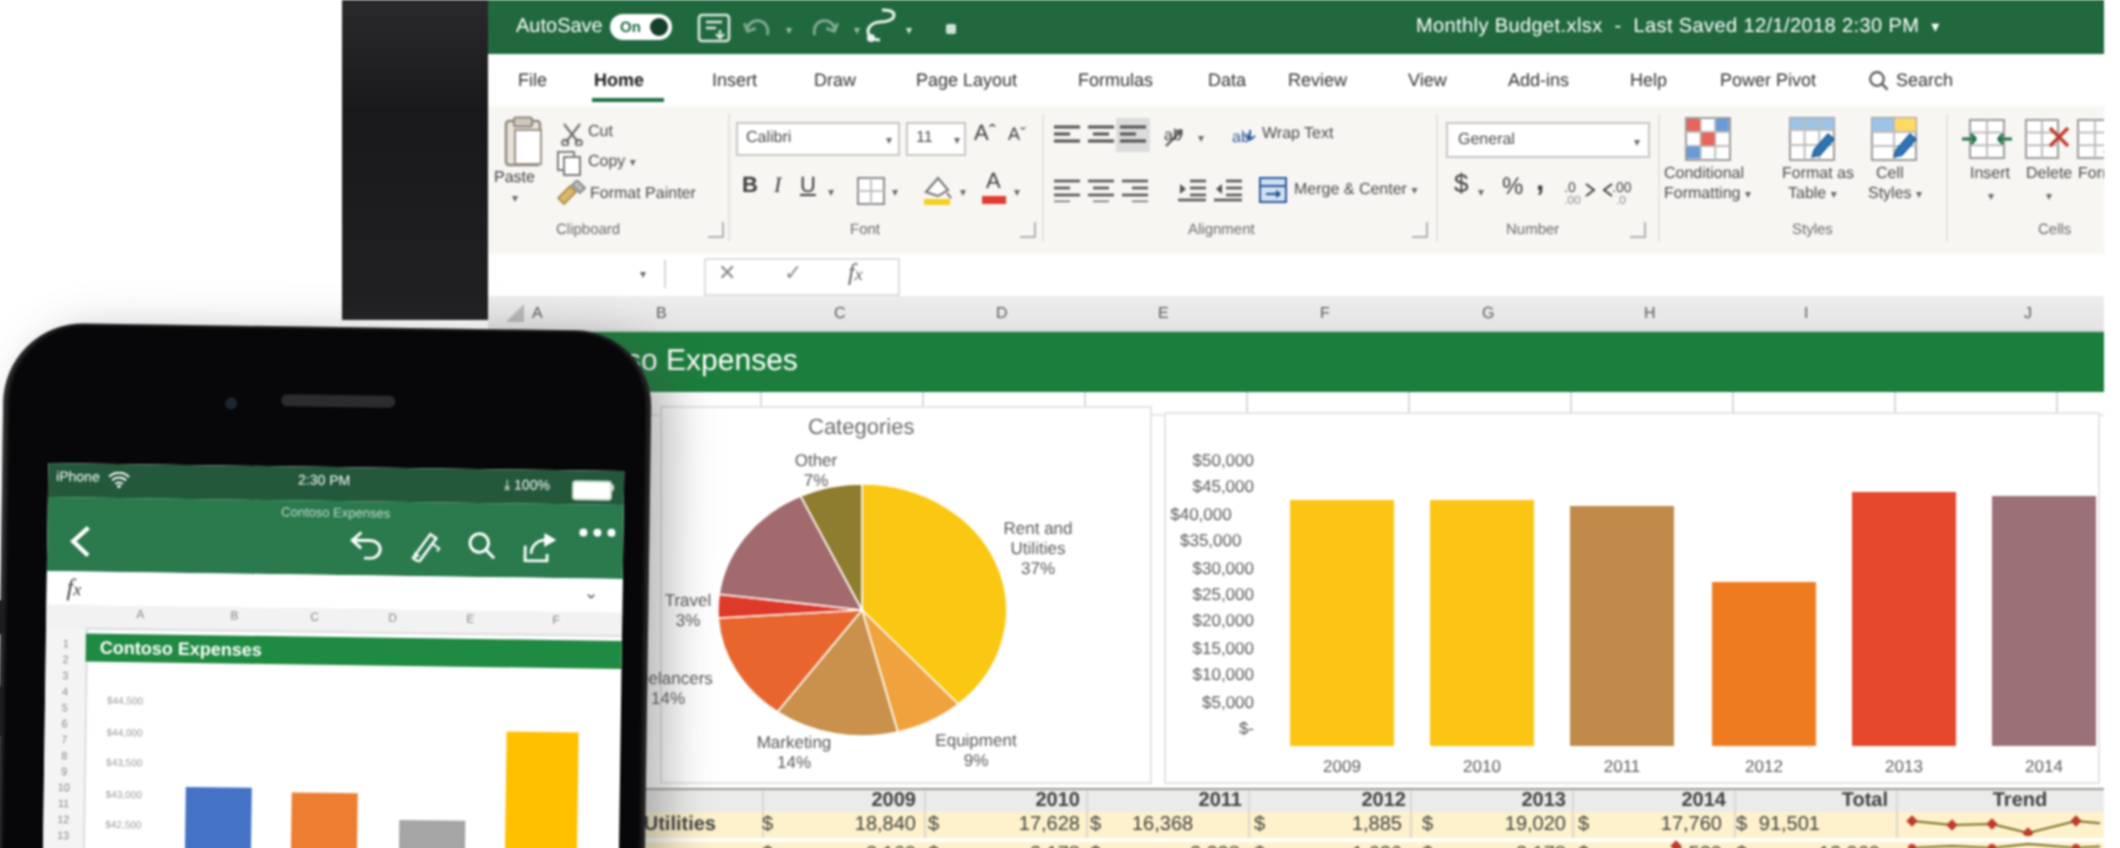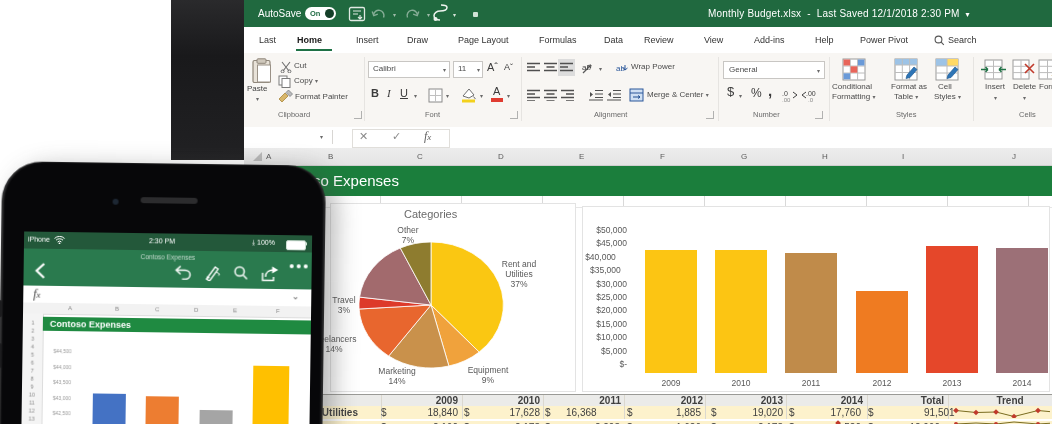--- a/index.html
+++ b/index.html
@@ -94,21 +94,21 @@
       <circle cx="4.5" cy="15" r="2" fill="#eef4ef"></circle>
     </svg>
     <div class="abs" style="left:149px;top:11px;color:#9fbcaa;font-size:6px">▾</div>
       <div class="abs" style="left:183px;top:11px;color:#9fbcaa;font-size:6px">▾</div>
       <div class="abs" style="left:209px;top:11px;color:#d7e4da;font-size:6px">▾</div>
     <div class="abs" style="left:229px;top:12px;width:5px;height:5px;border-radius:1px;background:#cfe3d6"></div>
     <div class="t">Monthly Budget.xlsx &nbsp;-&nbsp; Last Saved 12/1/2018 2:30 PM&nbsp; <span style="font-size:8px">▾</span></div>
   </div>
 
   <div class="abs" id="tabs">
-    <span class="tab" style="left:15px">Last</span>
+    <span class="tab" style="left:15px">File</span>
     <span class="tab" id="hometab" style="left:53px">Home</span>
     <span class="tab" style="left:112px">Insert</span>
     <span class="tab" style="left:163px">Draw</span>
     <span class="tab" style="left:214px">Page Layout</span>
     <span class="tab" style="left:295px">Formulas</span>
     <span class="tab" style="left:360px">Data</span>
     <span class="tab" style="left:400px">Review</span>
     <span class="tab" style="left:460px">View</span>
     <span class="tab" style="left:510px">Add-ins</span>
     <span class="tab" style="left:571px">Help</span>
@@ -195,21 +195,21 @@
     <svg class="abs" style="left:337px;top:8px" width="15" height="14" viewBox="0 0 15 14">
       <path d="M2 12L10 4" stroke="#5a5a5a" stroke-width="1.2"></path>
         <path d="M10 4l-3 .5M10 4l-.5 3" stroke="#5a5a5a"></path>
       <text x="1" y="9" font-size="8" fill="#3f3f3f">ab</text>
     </svg>
     <div class="abs dd" style="left:355px;top:12px">▾</div>
     <svg class="abs" style="left:372px;top:10px" width="13" height="11" viewBox="0 0 13 11">
       <text x="0" y="8" font-size="8" fill="#2b579a">ab</text>
         <path d="M9 2v5m0 0l-2.5-2M9 7l2.5-2" stroke="#2b579a"></path>
     </svg>
-    <div class="rt" style="left:387px;top:9px">Wrap Power</div>
+    <div class="rt" style="left:387px;top:9px">Wrap Text</div>
     <svg class="abs" style="left:283px;top:36px" width="13" height="12" viewBox="0 0 13 12">
         <path d="M0 1.5h13M0 5h8M0 8.5h13M0 12h8" stroke="#4f4f4f" stroke-width="1.3"></path>
       </svg>
     <svg class="abs" style="left:300px;top:36px" width="13" height="12" viewBox="0 0 13 12">
         <path d="M0 1.5h13M2.5 5h8M0 8.5h13M2.5 12h8" stroke="#4f4f4f" stroke-width="1.3"></path>
       </svg>
     <svg class="abs" style="left:317px;top:36px" width="13" height="12" viewBox="0 0 13 12">
         <path d="M0 1.5h13M5 5h8M0 8.5h13M5 12h8" stroke="#4f4f4f" stroke-width="1.3"></path>
       </svg>
     <svg class="abs" style="left:345px;top:36px" width="14" height="12" viewBox="0 0 14 12">
@@ -424,21 +424,21 @@
       <span class="dv" style="left:242px;width:54px;text-align:right">17,628</span>
     <span class="dv" style="left:301px">$</span>
       <span class="dv" style="left:322px;width:54px;">16,368</span>
     <span class="dv" style="left:383px">$</span>
       <span class="dv" style="left:403px;width:54px;text-align:right">1,885</span>
     <span class="dv" style="left:467px">$</span>
       <span class="dv" style="left:485px;width:54px;text-align:right">19,020</span>
     <span class="dv" style="left:545px">$</span>
       <span class="dv" style="left:563px;width:54px;text-align:right">17,760</span>
     <span class="dv" style="left:624px">$</span>
-      <span class="dv" style="left:680px;width:54px;text-align:left">91,501</span>
+      <span class="dv" style="left:612px;width:54px;text-align:right">91,501</span>
     <svg class="abs" style="left:706px;top:1px" width="100" height="11" viewBox="0 0 100 11">
       <path d="M6 3.5L26 5.5L46 5L64 9.5L88 3.5L104 5" stroke="#7a6c20" stroke-width="1" fill="none"></path>
       <g fill="#c0392b">
         <rect x="4" y="1.5" width="4" height="4" transform="rotate(45 6 3.5)"></rect>
         <rect x="24" y="3.5" width="4" height="4" transform="rotate(45 26 5.5)"></rect>
         <rect x="44" y="3" width="4" height="4" transform="rotate(45 46 5)"></rect>
         <rect x="62" y="7.5" width="4" height="4" transform="rotate(45 64 9.5)"></rect>
         <rect x="86" y="1.5" width="4" height="4" transform="rotate(45 88 3.5)"></rect>
       </g>
     </svg>

